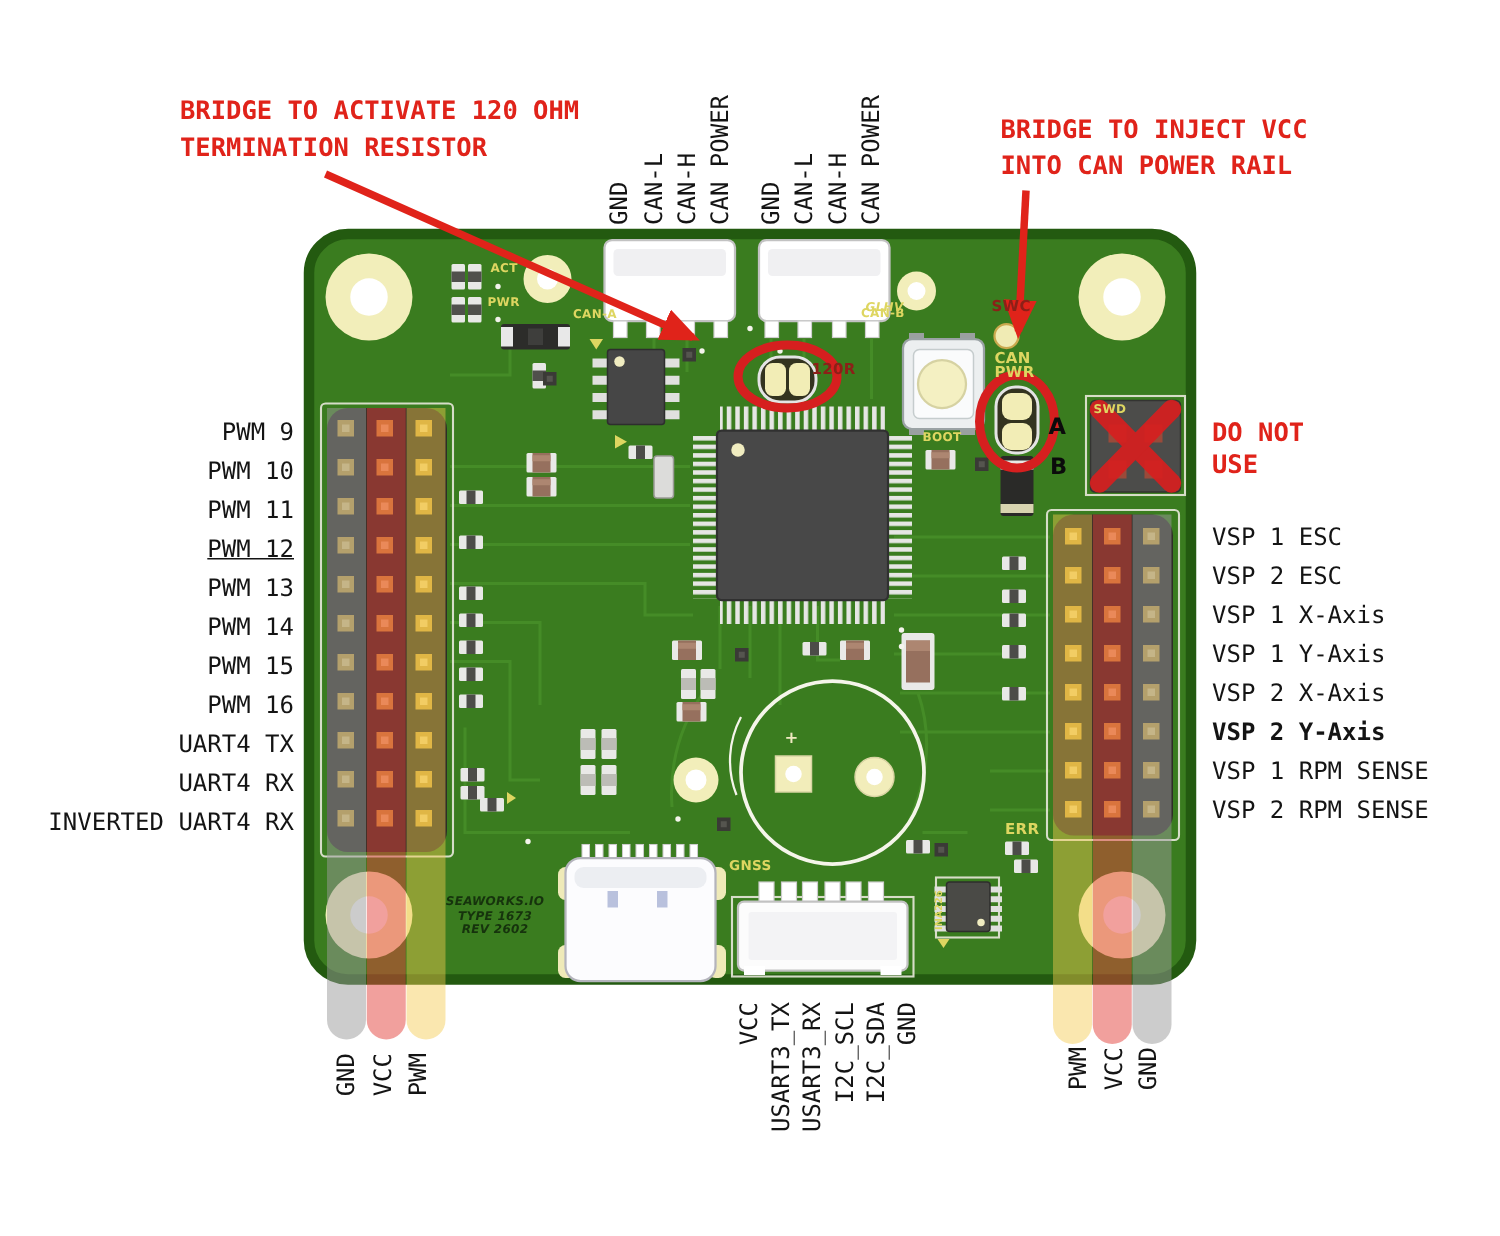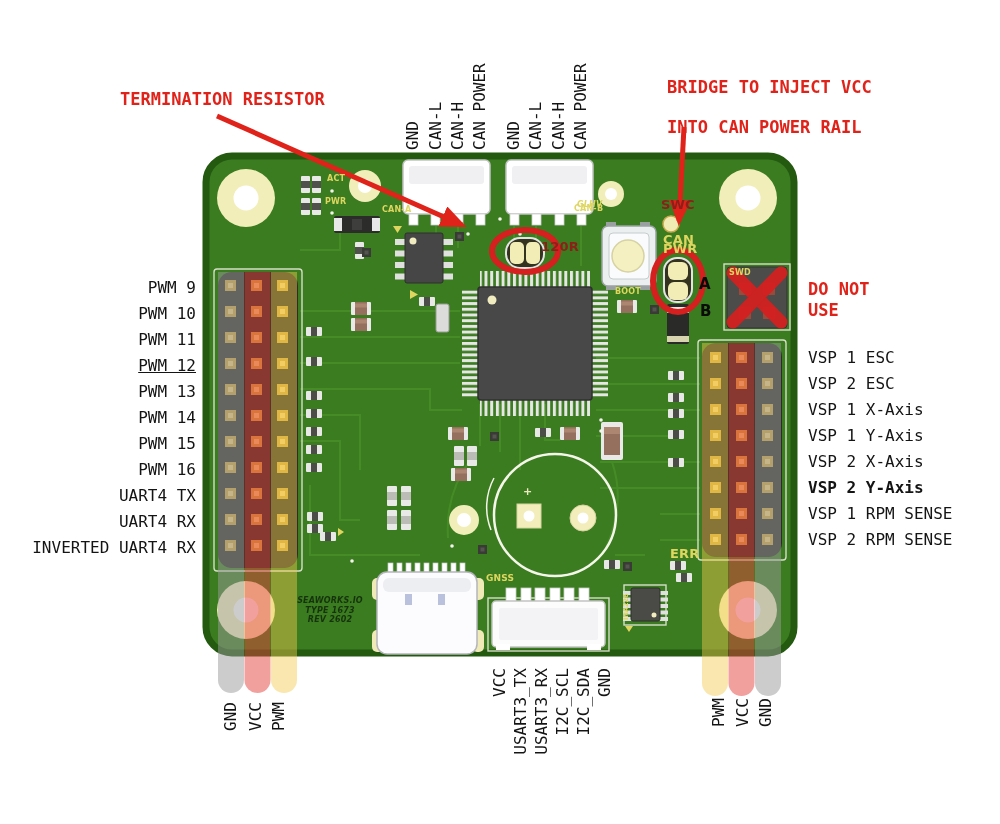--- a/index.html
+++ b/index.html
@@ -12,21 +12,21 @@
          font-weight:bold;font-size:17px;line-height:24px;color:var(--red,#e0231a);}
   .vt{position:absolute;white-space:nowrap;font-family:"DejaVu Sans Mono",monospace;
       font-size:16px;line-height:20px;color:#141414;
       transform-origin:0 50%;transform:rotate(-90deg);}
   .vb{position:absolute;white-space:nowrap;font-family:"DejaVu Sans Mono",monospace;
       font-size:16px;line-height:20px;color:#141414;
       transform-origin:100% 50%;transform:rotate(-90deg);}
   .silk{position:absolute;white-space:nowrap;font-family:"DejaVu Sans",sans-serif;
         font-weight:bold;font-size:8px;line-height:9px;color:var(--silk,#ded661);
         letter-spacing:.2px;}
-  .silk7{font-size:13px;line-height:8px;}
+  .silk7{font-size:10px;line-height:8px;}
   .silk9{font-size:9px;line-height:10px;}
   .darkred{color:#8c2018;}
   .abmark{position:absolute;font-family:"DejaVu Sans",sans-serif;font-weight:bold;
           font-size:15px;line-height:18px;color:#0b0b0b;}
   .boardid{position:absolute;left:286px;top:596px;width:88px;text-align:center;
            font-family:"DejaVu Sans",sans-serif;font-weight:bold;font-style:italic;
            font-size:8px;line-height:9.5px;color:#16330d;letter-spacing:.2px;}
   .vtiny{position:absolute;white-space:nowrap;font-family:"DejaVu Sans",sans-serif;
          font-weight:bold;font-size:6.5px;line-height:8px;color:var(--silk,#ded661);
          transform-origin:0 50%;transform:rotate(-90deg);}
@@ -421,23 +421,24 @@
     <line x1="684" y1="127" x2="679" y2="221" stroke="var(--red,#e0231a)" stroke-width="5" marker-end="url(#ah)"></line>
     <ellipse cx="525" cy="251" rx="33" ry="21" fill="none" stroke="#d61f1f" stroke-width="6"></ellipse>
     <ellipse cx="678" cy="281" rx="25" ry="31" fill="none" stroke="#d61f1f" stroke-width="6"></ellipse>
     <g opacity="0.92" stroke="#d61f1f" stroke-width="13" stroke-linecap="round">
       <line x1="733" y1="273" x2="781" y2="322"></line>
       <line x1="781" y1="273" x2="733" y2="322"></line>
     </g>
   </g>
 </svg>
 
+<div class="rnote" style="left:120px;top:62px;">BRIDGE TO ACTIVATE 120 OHM</div>
 <div class="rnote" style="left:120px;top:87px;">TERMINATION RESISTOR</div>
 <div class="rnote" style="left:667px;top:75px;">BRIDGE TO INJECT VCC</div>
-<div class="rnote" style="left:667px;top:99px;margin-top:16px;">INTO CAN POWER RAIL</div>
+<div class="rnote" style="left:667px;top:99px;">INTO CAN POWER RAIL</div>
 <div class="rnote" style="left:808px;top:277px;">DO NOT</div>
 <div class="rnote" style="left:808px;top:298px;">USE</div>
 
 <div style="position:absolute;left:0;top:0;width:196px;height:809px;">
   <div class="mono" style="right:0;top:278px;">PWM 9</div>
   <div class="mono" style="right:0;top:304px;">PWM 10</div>
   <div class="mono" style="right:0;top:330px;">PWM 11</div>
   <div class="mono" style="right:0;top:356px;text-decoration:underline;">PWM 12</div>
   <div class="mono" style="right:0;top:382px;">PWM 13</div>
   <div class="mono" style="right:0;top:408px;">PWM 14</div>

